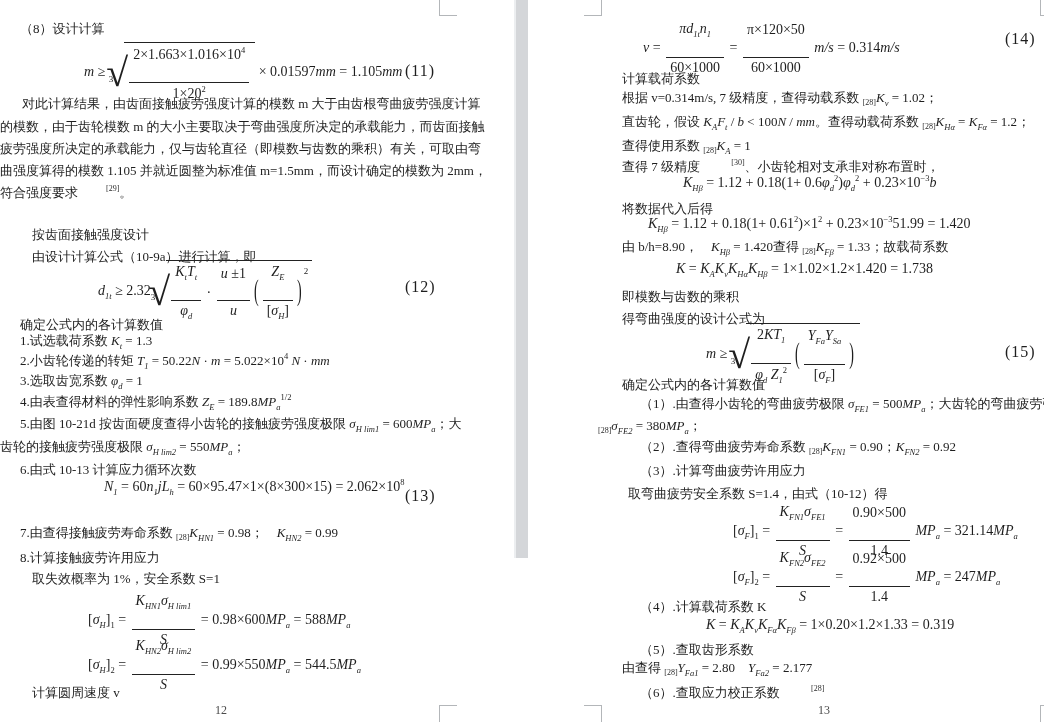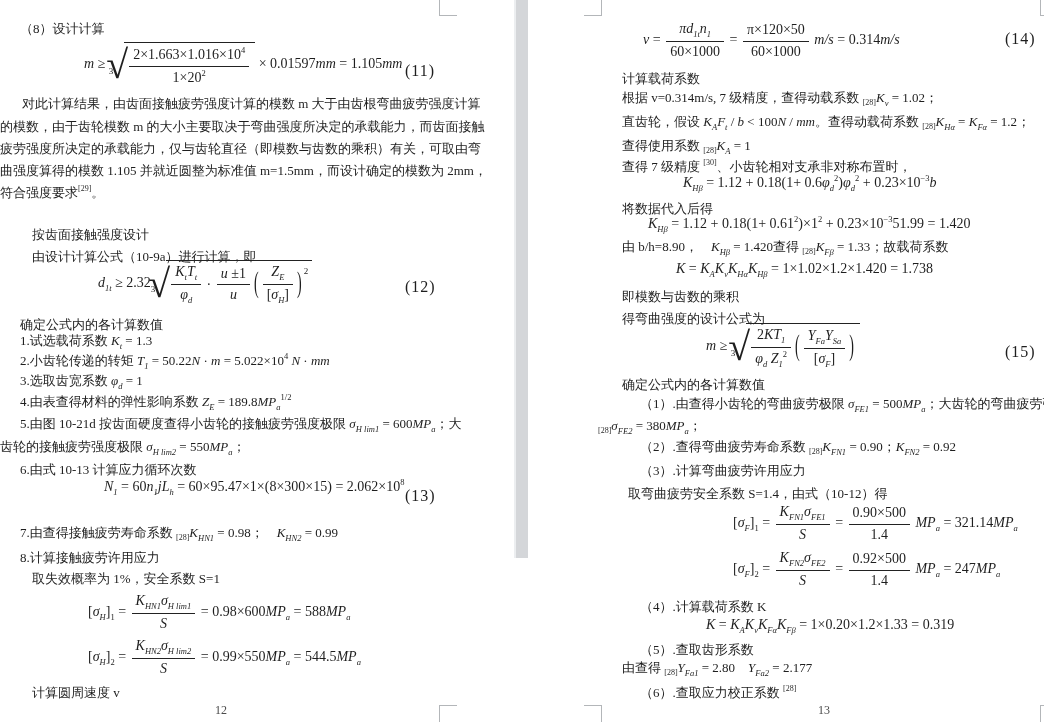--- a/index.html
+++ b/index.html
@@ -14,25 +14,25 @@
   .fm{font-size:14px;}
   .zh{font-family:"Liberation Serif","DejaVu Serif",serif;}
   .mr{font-style:normal;}
   .mi{font-style:italic;}
   .sb{font-size:8.5px;font-style:italic;vertical-align:-4px;}
   .sbr{font-size:8.5px;vertical-align:-4px;}
   .sp{font-size:8.5px;vertical-align:6px;}
   .sph{font-size:9px;align-self:flex-start;margin-top:2px;}
   .ct{font-size:8px;color:#2a2a2a;}
   .cs{vertical-align:-3px;}
-  .cp{vertical-align:6px;}
+  .cp{vertical-align:6px;margin-left:28px;}
   .zs{font-size:11px;font-style:italic;vertical-align:6px;}
   .zss{font-size:8px;vertical-align:2px;}
   .fr{display:inline-block;vertical-align:middle;text-align:center;margin:0 2px;}
-  .nu{display:block;padding:0 4px 1px;border-bottom:1px solid #222;}
+  .nu{display:block;padding:0 4px 17px;border-bottom:1px solid #222;}
   .de{display:block;padding:1px 4px 0;text-align:center;}
   .rt{display:inline-flex;align-items:center;vertical-align:middle;}
   .rx{font-size:9px;position:relative;top:6px;margin-right:-7px;z-index:2;font-style:normal;}
   .rs{font-size:285%;line-height:0.9;font-weight:200;margin-right:-4px;}
   .rb{display:inline-flex;align-items:center;border-top:1px solid #222;padding:2px 4px 0 3px;}
   .bp{display:inline-block;transform:scaleY(2.15);transform-origin:50% 55%;margin:0 2px;font-weight:300;}
   .eqno{position:absolute;font-size:16px;letter-spacing:1px;}
   .pgnum{position:absolute;font-size:12px;color:#4a4a4a;}
   .crop{position:absolute;border:0 solid #b3b6b9;}
 </style>

